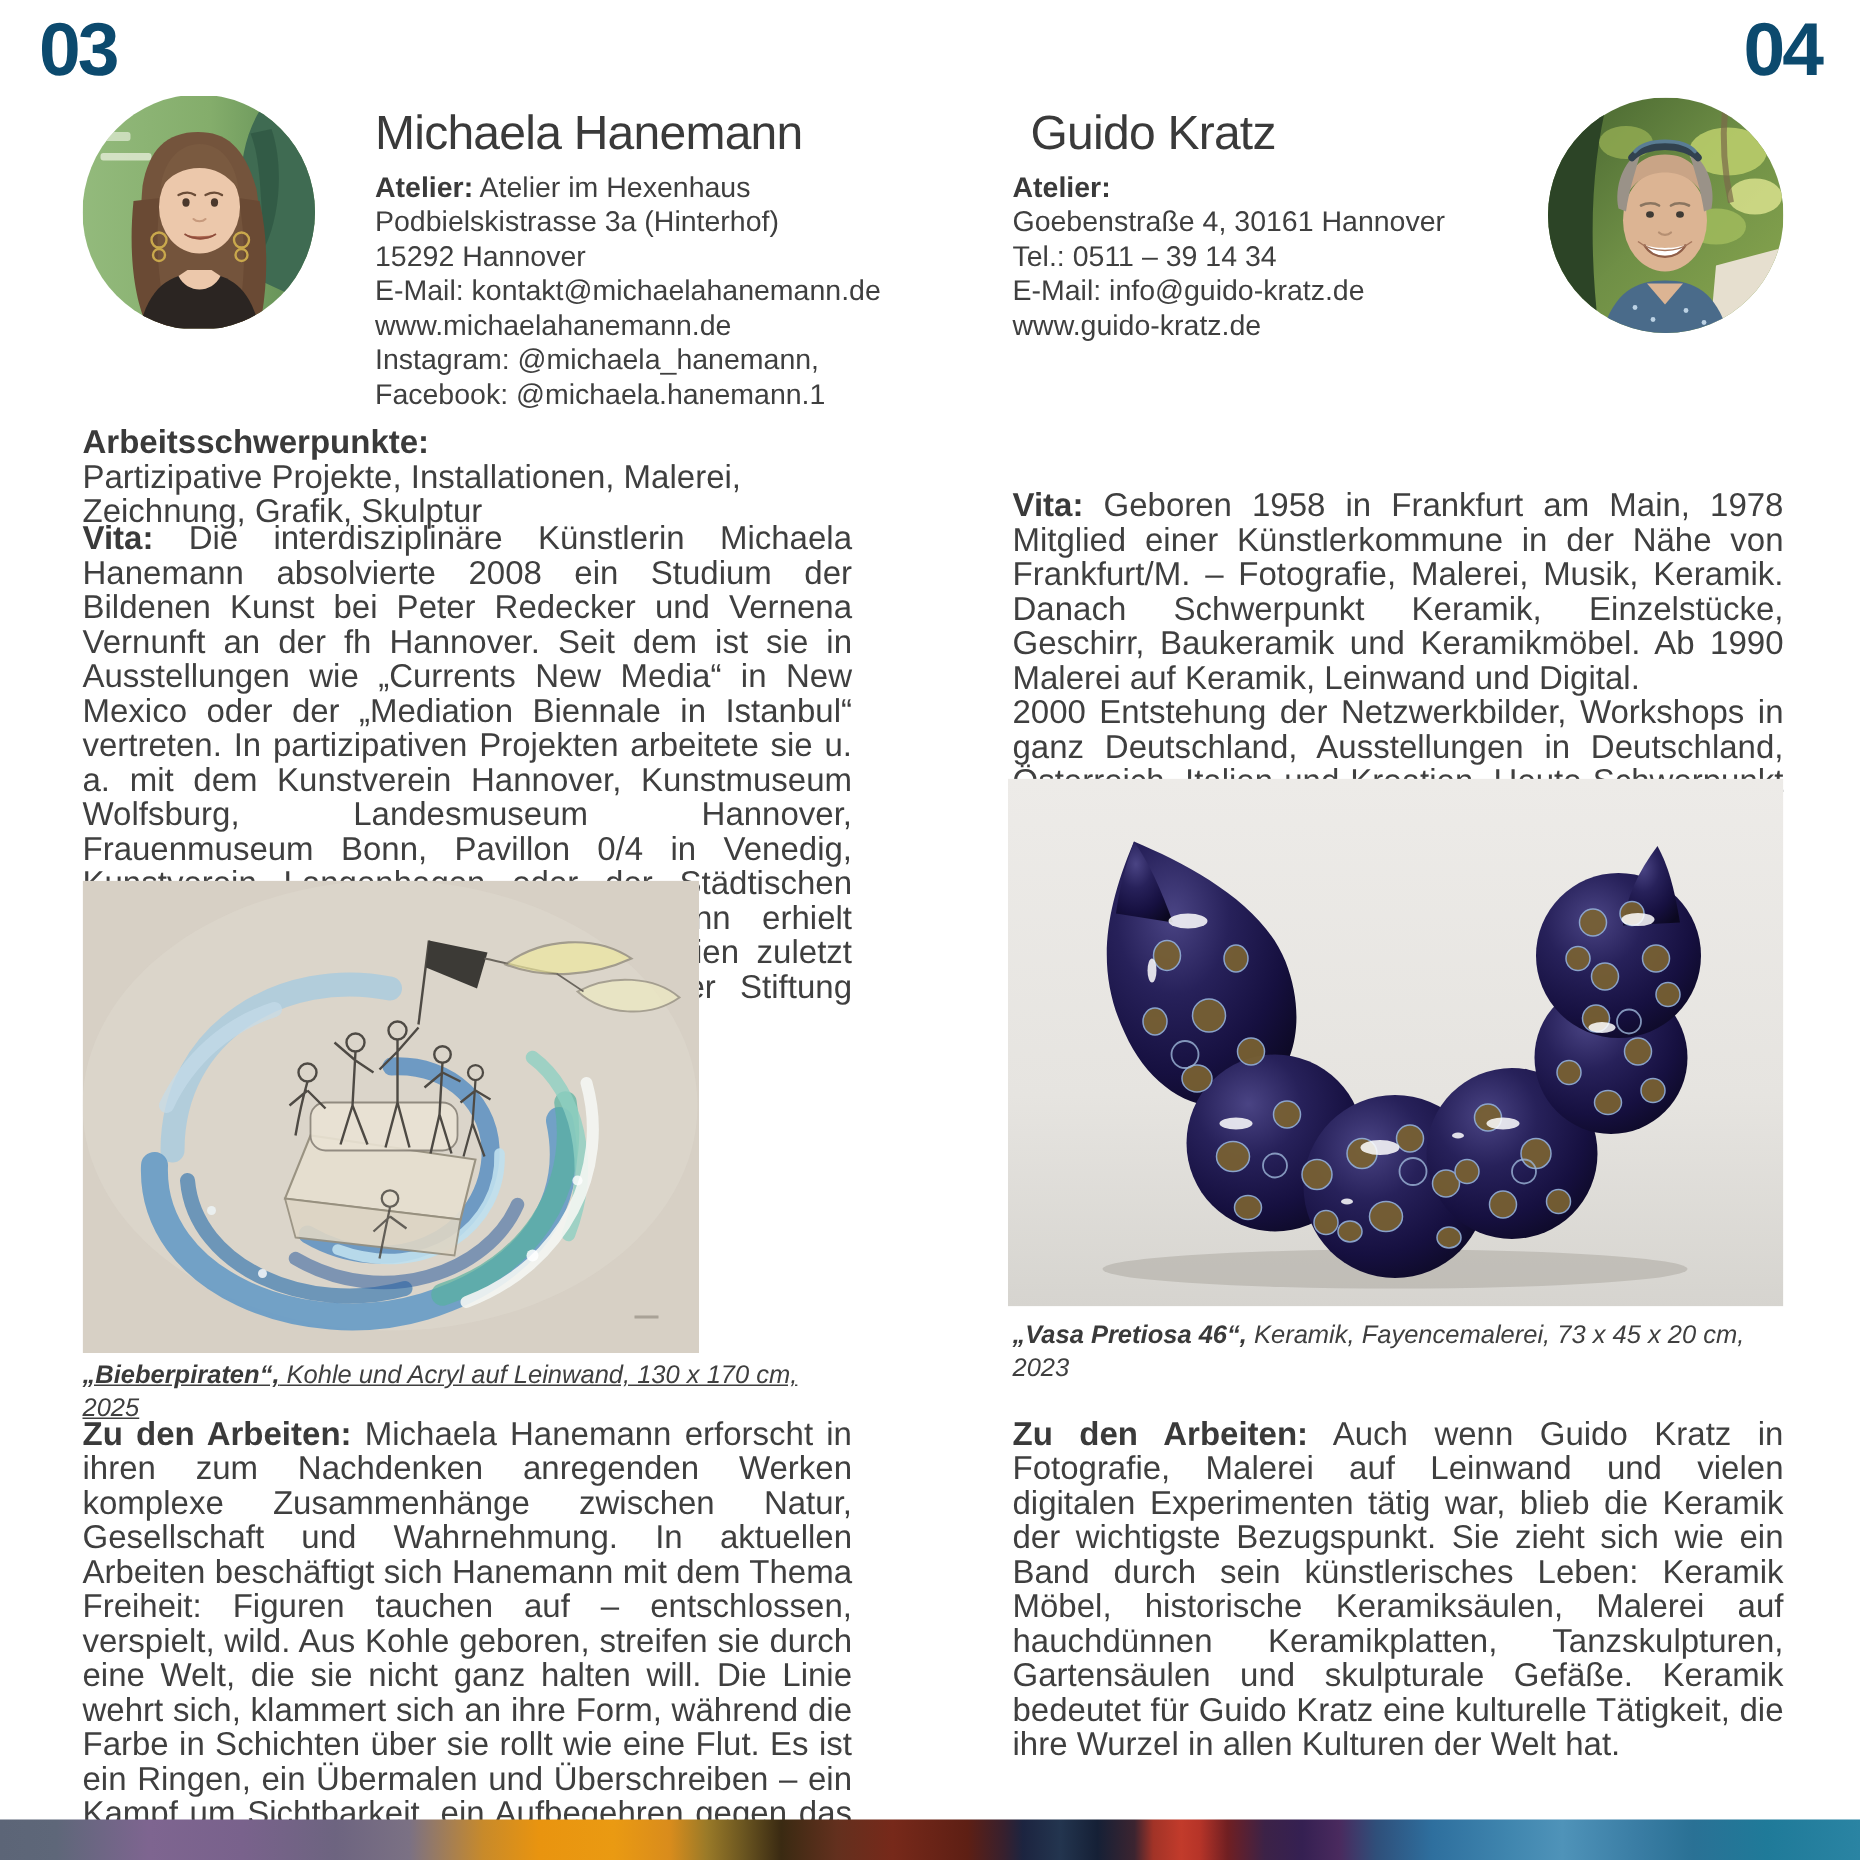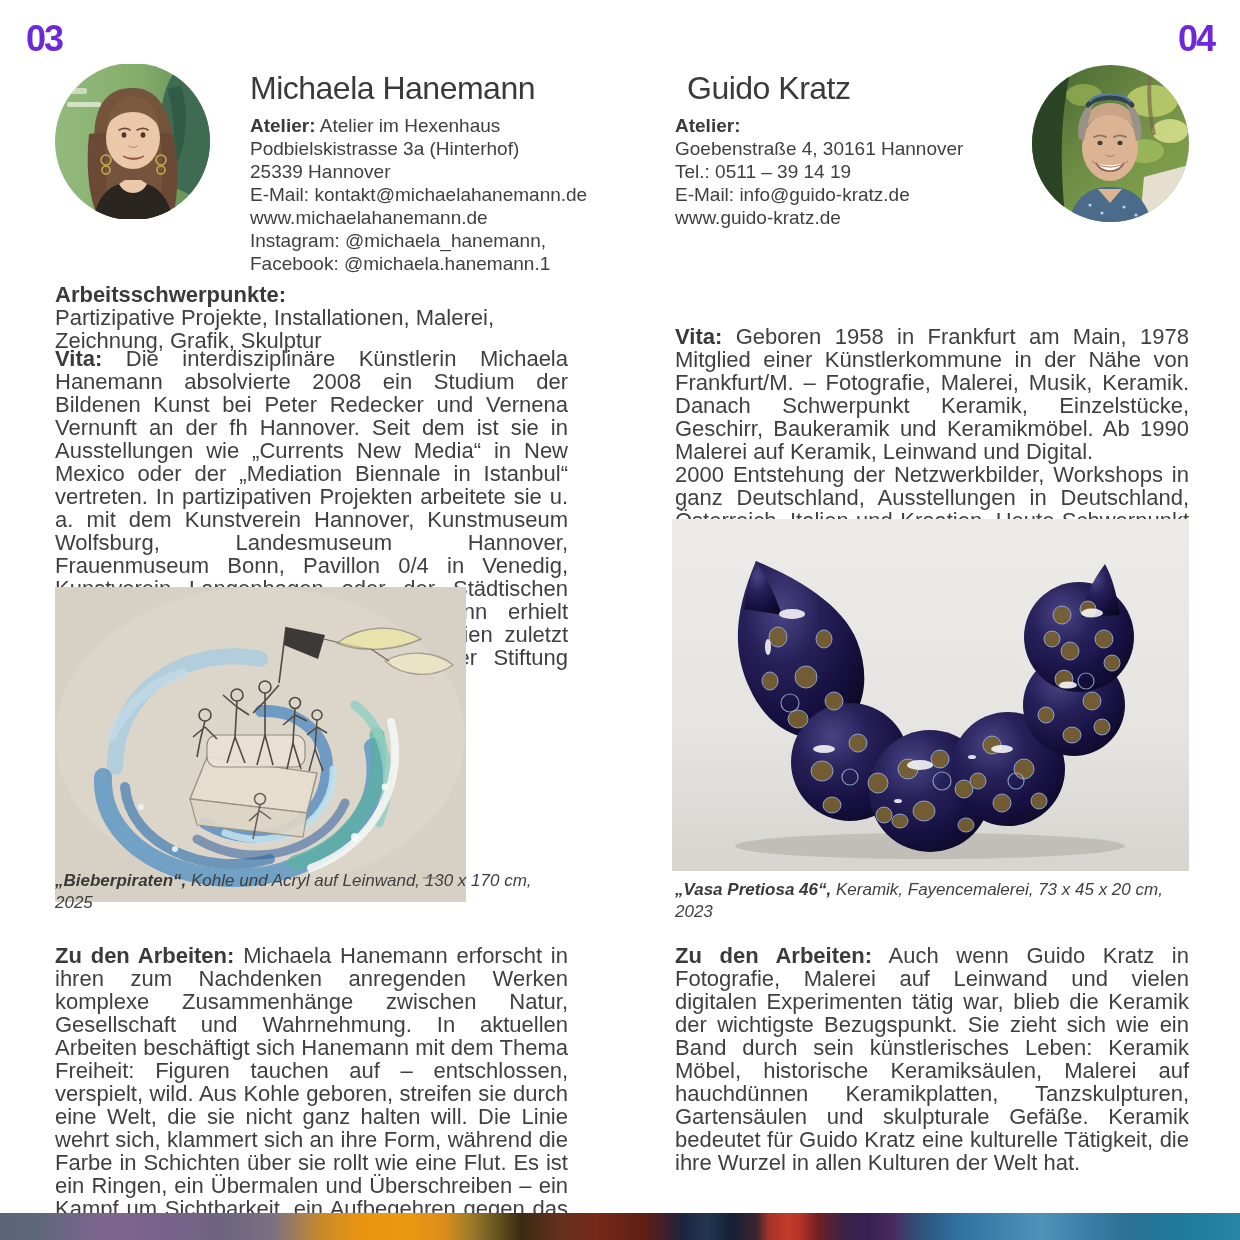--- a/index.html
+++ b/index.html
@@ -2,22 +2,22 @@
 <html><head>
 <meta charset="utf-8">
 <style>
   html,body{margin:0;padding:0;background:#ffffff;}
   .page{
     position:relative;width:1240px;height:1240px;background:#ffffff;
     font-family:"Liberation Sans","DejaVu Sans",sans-serif;
     color:#3f3f3f;overflow:hidden;
   }
   .pagenum{
-    position:absolute;top:18px;font-size:36px;font-weight:700;
-    color:#6d28d9;letter-spacing:-2px;
+    position:absolute;top:4px;font-size:50px;font-weight:700;
+    color:#0c4a6e;letter-spacing:-2px;
   }
   .pagenum.pn-left{left:26px;}
   .pagenum.pn-right{right:26px;}
   .portrait{
     position:absolute;border-radius:50%;overflow:hidden;
   }
   .portrait svg{display:block;width:100%;height:100%;}
   .portrait-left{left:55px;top:63px;width:155px;height:157px;}
   .portrait-right{left:1032px;top:65px;width:157px;height:157px;}
   .artist-name{
@@ -33,21 +33,21 @@
   strong{font-weight:700;color:#3a3a3a;}
   .block{position:absolute;font-size:22px;line-height:23px;}
   .block p{margin:0;}
   .just{text-align:justify;}
   .focus-left{left:55px;top:283px;width:513px;}
   .focus-right{left:675px;top:283px;width:514px;}
   .vita-left{left:55px;top:347px;width:513px;}
   .vita-right{left:675px;top:325px;width:514px;}
   .caption{position:absolute;font-size:17px;font-style:italic;line-height:22px;}
   .caption .cap-title{font-weight:700;font-style:italic;color:#3a3a3a;}
-  .caption-left{left:55px;top:870px;width:513px;}
+  .caption-left{left:55px;top:906px;width:513px;text-decoration:underline;}
   .caption-right{left:675px;top:879px;width:514px;}
   .works-left{left:55px;top:944px;width:513px;}
   .works-right{left:675px;top:944px;width:514px;}
   .artwork{position:absolute;overflow:hidden;}
   .artwork svg{display:block;width:100%;height:100%;}
   .artwork-left{left:55px;top:587px;width:411px;height:315px;}
   .artwork-right{left:672px;top:519px;width:517px;height:352px;}
   .bottom-strip{
     position:absolute;left:0;top:1213px;width:1240px;height:27px;
     background:linear-gradient(to right,
@@ -102,21 +102,21 @@
       <path d="M38,155 C44,128 58,118 78,118 C98,118 112,128 118,155 Z" fill="#2b2522"></path>
       <path d="M64,120 C70,132 86,132 92,120 L86,116 L70,116 Z" fill="#ecc8ab"></path>
     </svg>
   </div>
 
   <h1 class="artist-name name-left">Michaela Hanemann</h1>
 
   <div class="contact contact-left">
     <p><strong>Atelier:</strong> <span>Atelier im Hexenhaus</span></p>
     <p>Podbielskistrasse 3a (Hinterhof)</p>
-    <p>25339 Hannover</p>
+    <p>15292 Hannover</p>
     <p>E-Mail: kontakt@michaelahanemann.de</p>
     <p>www.michaelahanemann.de</p>
     <p>Instagram: @michaela_hanemann,</p>
     <p>Facebook: @michaela.hanemann.1</p>
   </div>
 
   <div class="block focus-left">
     <p><strong>Arbeitsschwerpunkte:</strong></p>
     <p>Partizipative Projekte, Installationen, Malerei, Zeichnung, Grafik, Skulptur</p>
   </div>
@@ -174,21 +174,21 @@
 
   <div class="block works-left just">
     <p><strong>Zu den Arbeiten:</strong> <span>Michaela Hanemann erforscht in ihren zum Nachdenken anregenden Werken komplexe Zusammenhänge zwischen Natur, Gesellschaft und Wahrnehmung. In aktuellen Arbeiten beschäftigt sich Hanemann mit dem Thema Freiheit: Figuren tauchen auf – entschlossen, verspielt, wild. Aus Kohle geboren, streifen sie durch eine Welt, die sie nicht ganz halten will. Die Linie wehrt sich, klammert sich an ihre Form, während die Farbe in Schichten über sie rollt wie eine Flut. Es ist ein Ringen, ein Übermalen und Überschreiben – ein Kampf um Sichtbarkeit, ein Aufbegehren gegen das Verschwinden. Freiheit erscheint hier nicht als Zustand, sondern als Bewegung: unruhig, widerständig, lebendig.</span></p>
   </div>
 
   <h1 class="artist-name name-right">Guido Kratz</h1>
 
   <div class="contact contact-right">
     <p><strong>Atelier:</strong></p>
     <p>Goebenstraße 4, 30161 Hannover</p>
-    <p>Tel.: 0511 – 39 14 19</p>
+    <p>Tel.: 0511 – 39 14 34</p>
     <p>E-Mail: info@guido-kratz.de</p>
     <p>www.guido-kratz.de</p>
   </div>
 
   <div class="portrait portrait-right">
     <svg viewBox="0 0 157 157">
       <defs>
         <linearGradient id="ggbg" x1="0" y1="0" x2="1" y2="1">
           <stop offset="0" stop-color="#44622e"></stop>
             <stop offset="0.5" stop-color="#6f8f46"></stop>

